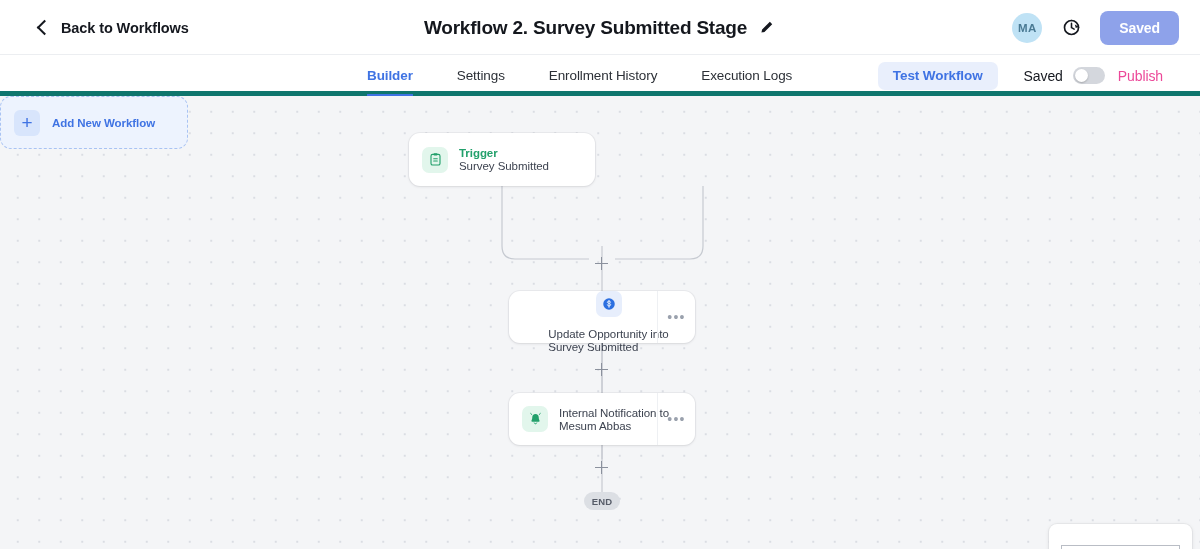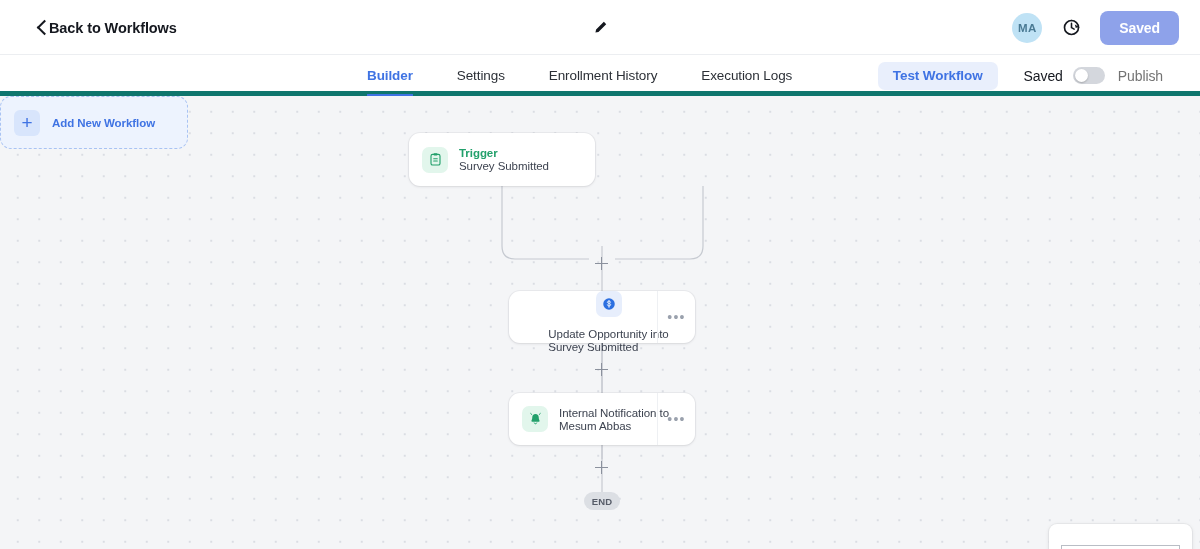--- a/index.html
+++ b/index.html
@@ -12,21 +12,21 @@
   #app { position: relative; width: 1200px; height: 549px; background:#fff; }
 
   
   .topbar {
     position: absolute; left:0; top:0; width:1200px; height:55px;
     background:#ffffff; border-bottom:1px solid #eceef1;
     display:flex; align-items:center;
   }
   .back-link {
     position:absolute; left:36px; top:0; height:55px;
-    display:flex; align-items:center; cursor:pointer;
+    display:flex; align-items:center; gap:12px; cursor:pointer;
   }
   .back-chevron { width:13px; height:13px; position:relative; display:block; }
   .back-chevron::before {
     content:""; position:absolute; left:3px; top:1px;
     width:9px; height:9px;
     border-left:2.3px solid #15181f; border-bottom:2.3px solid #15181f;
     transform: rotate(45deg);
   }
   .back-text { font-size:14.5px; color:#15181f; font-weight:600; letter-spacing:-0.1px; }
 
@@ -83,21 +83,21 @@
   .draft-label { font-size:14px; color:#15181f; margin-left:26px; letter-spacing:-0.1px; }
   .toggle {
     width:32px; height:17px; border-radius:9px; background:#d4d7dd;
     margin-left:10px; position:relative; cursor:pointer;
   }
   .toggle .knob {
     position:absolute; left:2px; top:2px; width:13px; height:13px;
     border-radius:50%; background:#ffffff;
     box-shadow:0 1px 2px rgba(0,0,0,0.22);
   }
-  .publish-label { font-size:14px; color:#737373; margin-left:13px; letter-spacing:-0.1px; }
+  .publish-label { font-size:14px; color:#ec4899; margin-left:13px; letter-spacing:-0.1px; }
 
   
   .canvas {
     position:absolute; left:0; top:96px; width:1200px; height:453px;
     background-color:#f4f5f7;
     background-image: radial-gradient(#dadde3 1.05px, transparent 1.05px);
     background-size: 21.5px 21.5px;
     background-position: 7px 5px;
     overflow:hidden;
   }
@@ -206,20 +206,23 @@
 <div id="app">
 
   <div class="topbar">
 
     <div class="back-link">
       <span class="back-chevron"></span>
       <span class="back-text">Back to Workflows</span>
     </div>
 
     <div class="wf-title-wrap">
+      <div class="wf-title">
+        <span>Workflow 2. Survey Submitted</span><span class="stage-word">Stage</span>
+      </div>
       <div class="pencil-btn">
         <svg width="15" height="15" viewBox="0 0 16 16" fill="none">
           <path d="M11.6 1.9l2.5 2.5-8.3 8.3-3.2.7.7-3.2 8.3-8.3z" fill="#15181f"></path>
         </svg>
       </div>
     </div>
 
     <div class="top-right">
       <div class="avatar">
         <span>MA</span>

